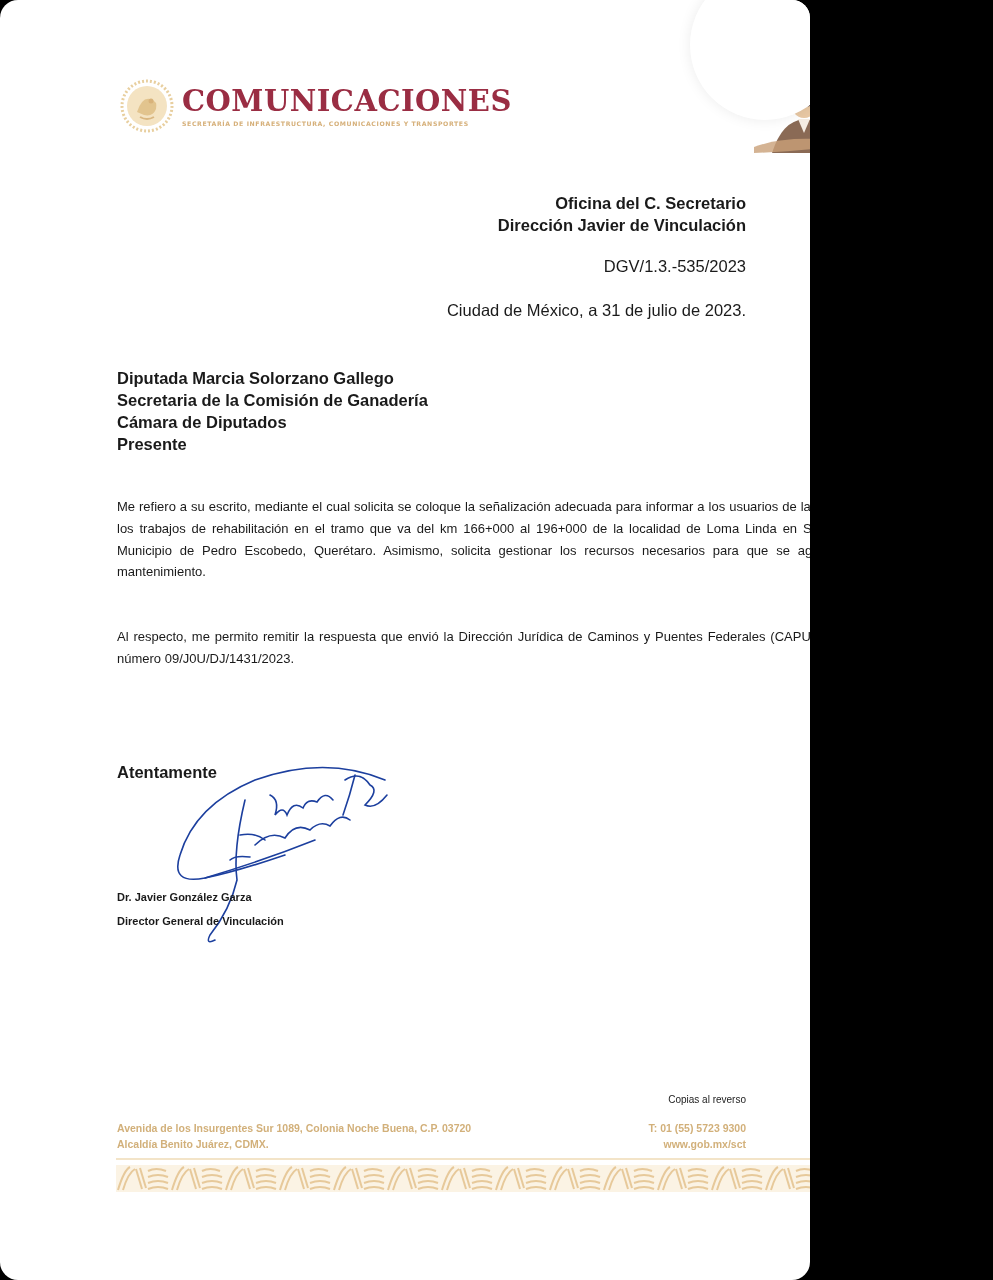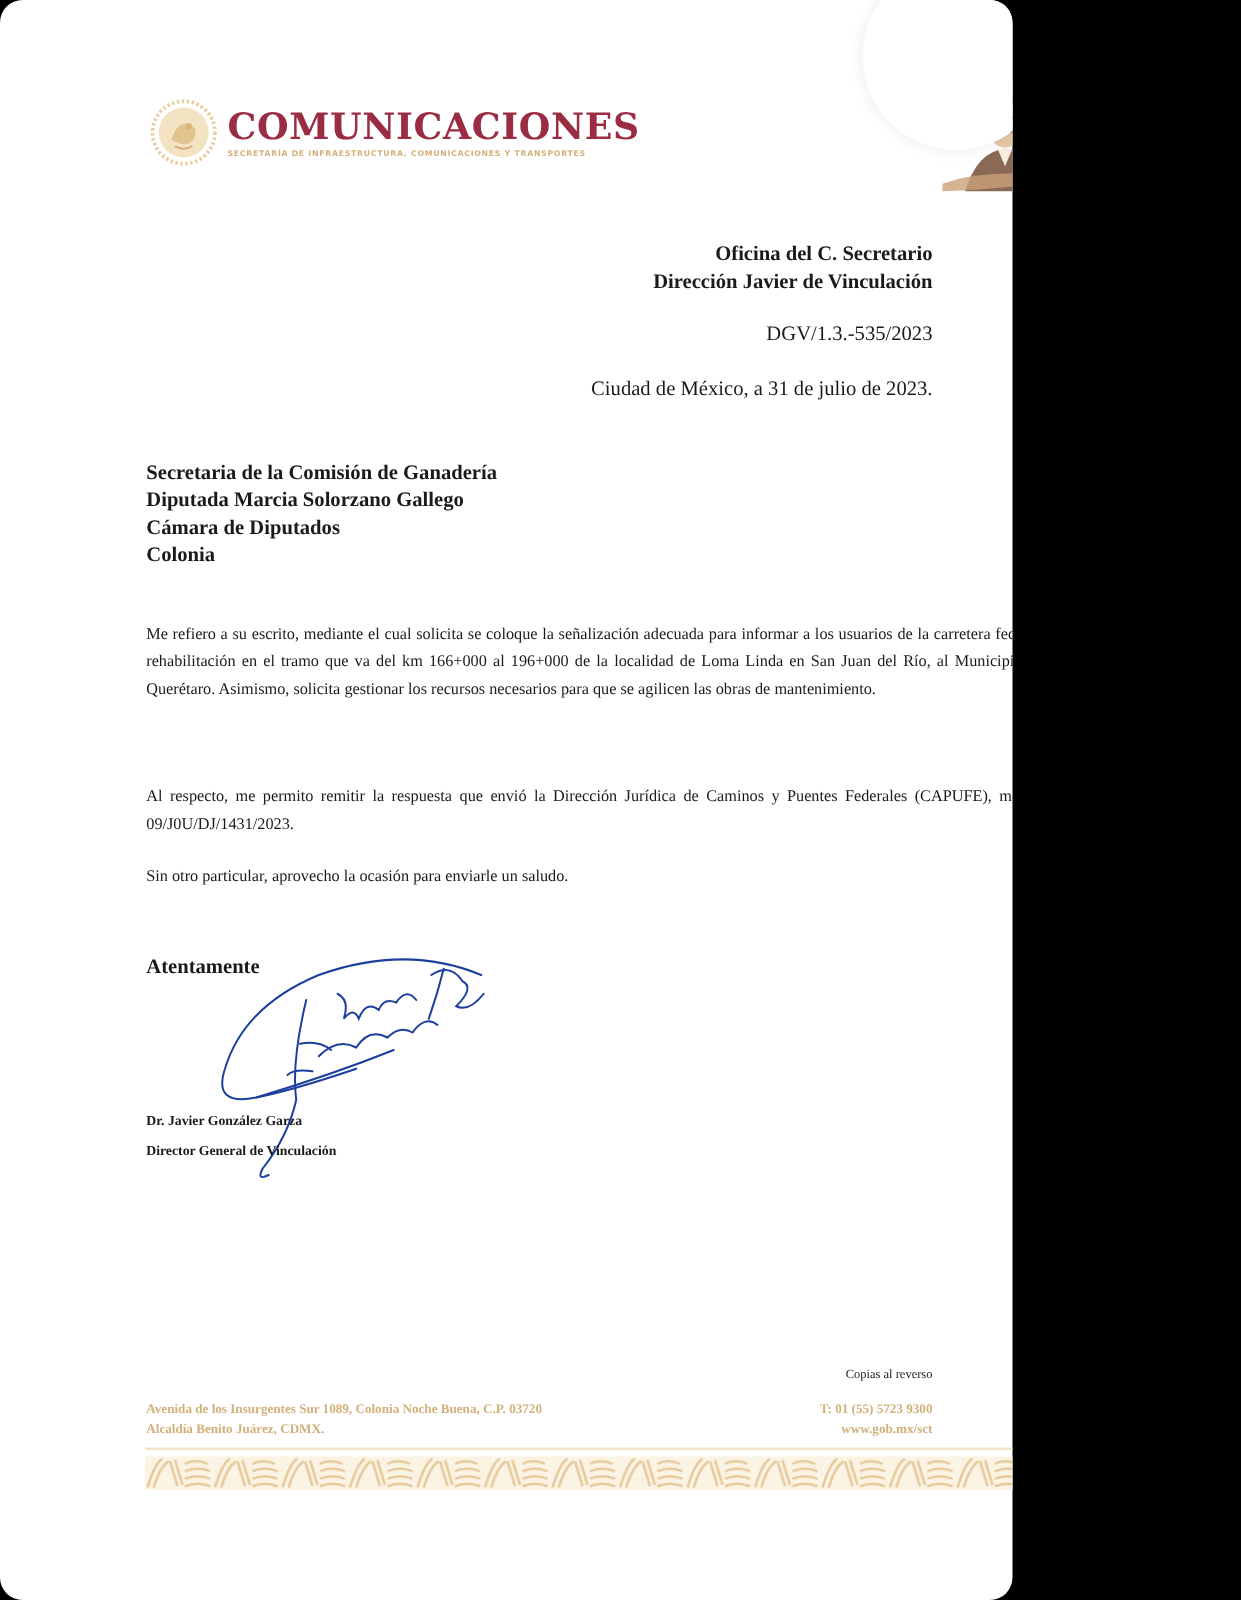--- a/index.html
+++ b/index.html
@@ -29,21 +29,21 @@
       color: #d6b07a; margin-top: 4px; white-space: nowrap;
     }
 
     .logo-villa { position: absolute; left: 752px; top: 55px; width: 180px; height: 100px; }
     .villa-year { position: absolute; left: 108px; top: 20px; font-family: "DejaVu Sans", sans-serif; font-weight: bold; font-size: 21px; color: #5a2a2f; }
     .villa-anio { position: absolute; left: 120px; top: 44px; font-family: "DejaVu Sans", sans-serif; font-size: 5px; color: #7a4a4a; letter-spacing: 0.6px; }
     .villa-name { position: absolute; left: 96px; top: 48px; font-family: "DejaVu Serif", serif; font-style: italic; font-weight: bold; font-size: 17px; color: #8a2d45; }
     .villa-surname { position: absolute; left: 111px; top: 67px; font-family: "DejaVu Serif", serif; font-weight: bold; font-size: 17px; color: #4c1d95; letter-spacing: 1px; }
     .villa-tag { position: absolute; left: 102px; top: 88px; font-size: 3.5px; color: #8a6a6a; white-space: nowrap; }
 
-    .doc-text { position: absolute; color: #1a1a1a; font-family: Liberation Serif, serif; }
+    .doc-text { position: absolute; color: #1a1a1a; font-family: Liberation Sans, sans-serif; }
     .right { right: 64px; text-align: right; }
     .bold { font-weight: bold; }
     .hdr1 { top: 192px; font-size: 16.5px; line-height: 22px; }
     .folio { top: 257px; font-size: 16.5px; }
     .date { top: 301px; font-size: 16.5px; }
 
     .recipient { left: 117px; top: 367px; font-size: 16.5px; font-weight: bold; line-height: 22px; }
 
     .body-par { left: 117px; width: 812px; font-size: 13px; line-height: 21.8px; text-align: justify; }
     .p1 { top: 496px; }
@@ -101,29 +101,28 @@
   </div>
 
   <div class="doc-text right bold hdr1">
     <div>Oficina del C. Secretario</div>
     <div>Dirección Javier de Vinculación</div>
   </div>
   <div class="doc-text right folio">DGV/1.3.-535/2023</div>
   <div class="doc-text right date">Ciudad de México, a 31 de julio de 2023.</div>
 
   <div class="doc-text recipient">
+    <div>Diputada Marcia Solorzano Gallego</div>
     <div>Secretaria de la Comisión de Ganadería</div>
-    <div>Diputada Marcia Solorzano Gallego</div>
     <div>Cámara de Diputados</div>
-    <div>Colonia</div>
+    <div>Presente</div>
   </div>
 
   <div class="doc-text body-par p1">Me refiero a su escrito, mediante el cual solicita se coloque la señalización adecuada para informar a los usuarios de la carretera federal 57 los trabajos de rehabilitación en el tramo que va del km 166+000 al 196+000 de la localidad de Loma Linda en San Juan del Río, al Municipio de Pedro Escobedo, Querétaro. Asimismo, solicita gestionar los recursos necesarios para que se agilicen las obras de mantenimiento.</div>
   <div class="doc-text body-par p2">Al respecto, me permito remitir la respuesta que envió la Dirección Jurídica de Caminos y Puentes Federales (CAPUFE), mediante oficio número 09/J0U/DJ/1431/2023.</div>
-  <div class="doc-text body-par p3">Sin otro particular, aprovecho la ocasión para enviarle un saludo.</div>
 
   <div class="doc-text closing">Atentamente</div>
 
   <svg class="signature" viewBox="0 0 220 190">
     <g fill="none" stroke="#1c3f9e" stroke-width="1.6" stroke-linecap="round">
       <path d="M210 20 Q150 -5 80 20 Q20 45 5 95 Q-5 125 30 118 Q90 100 140 80"></path>
       <path d="M30 118 Q60 112 110 95"></path>
       <path d="M70 40 Q58 90 62 120 Q55 150 35 175 Q30 185 40 180"></path>
       <path d="M95 35 Q105 40 100 55 Q108 45 112 55 Q118 40 128 48 Q132 38 142 42 Q150 30 158 40"></path>
       <path d="M80 85 Q95 70 110 78 Q120 62 135 70 Q145 60 155 66 Q165 52 175 60"></path>

